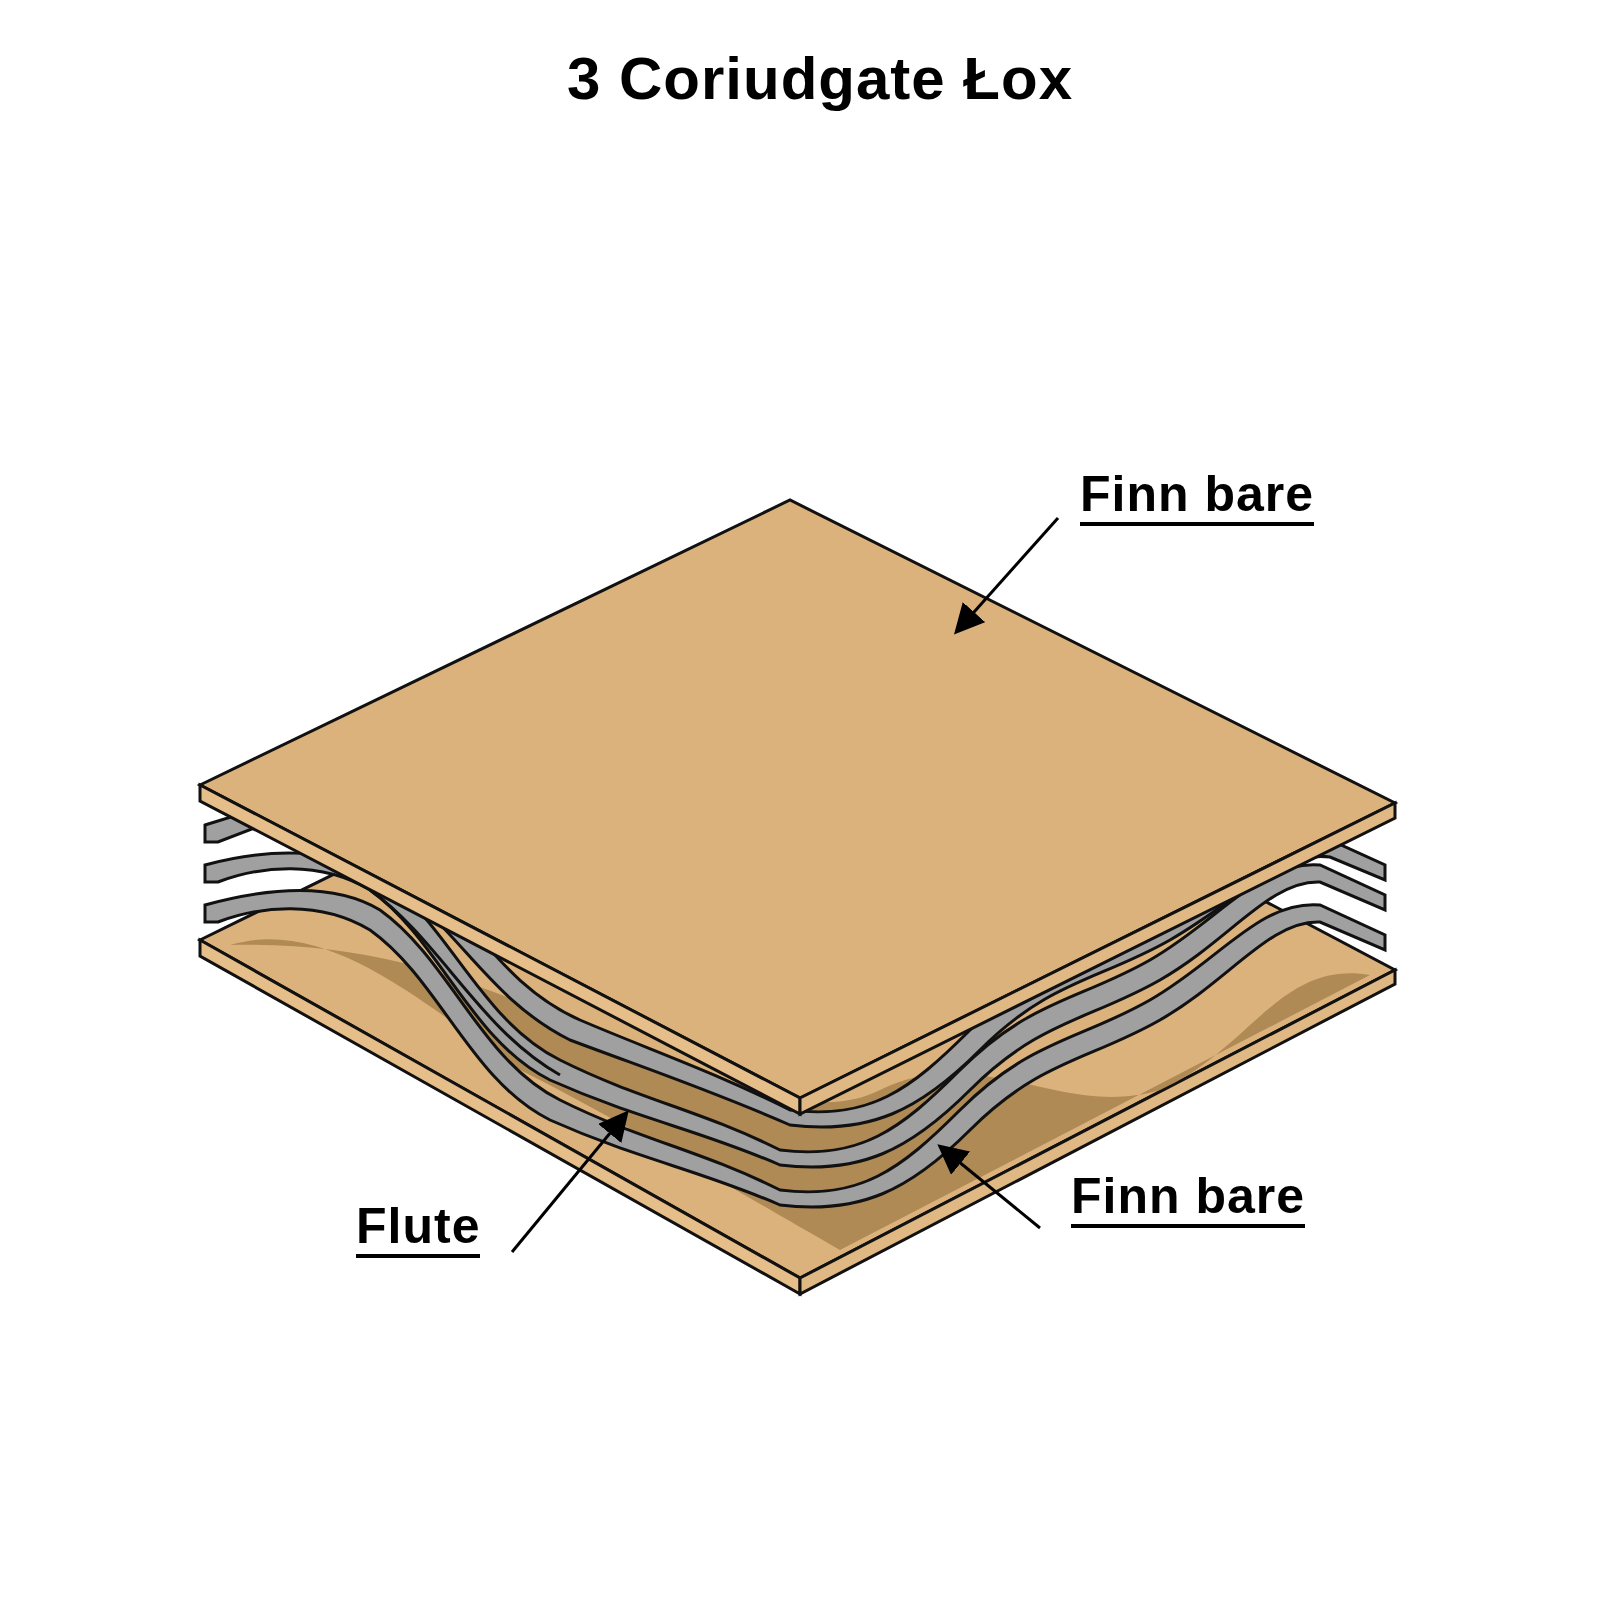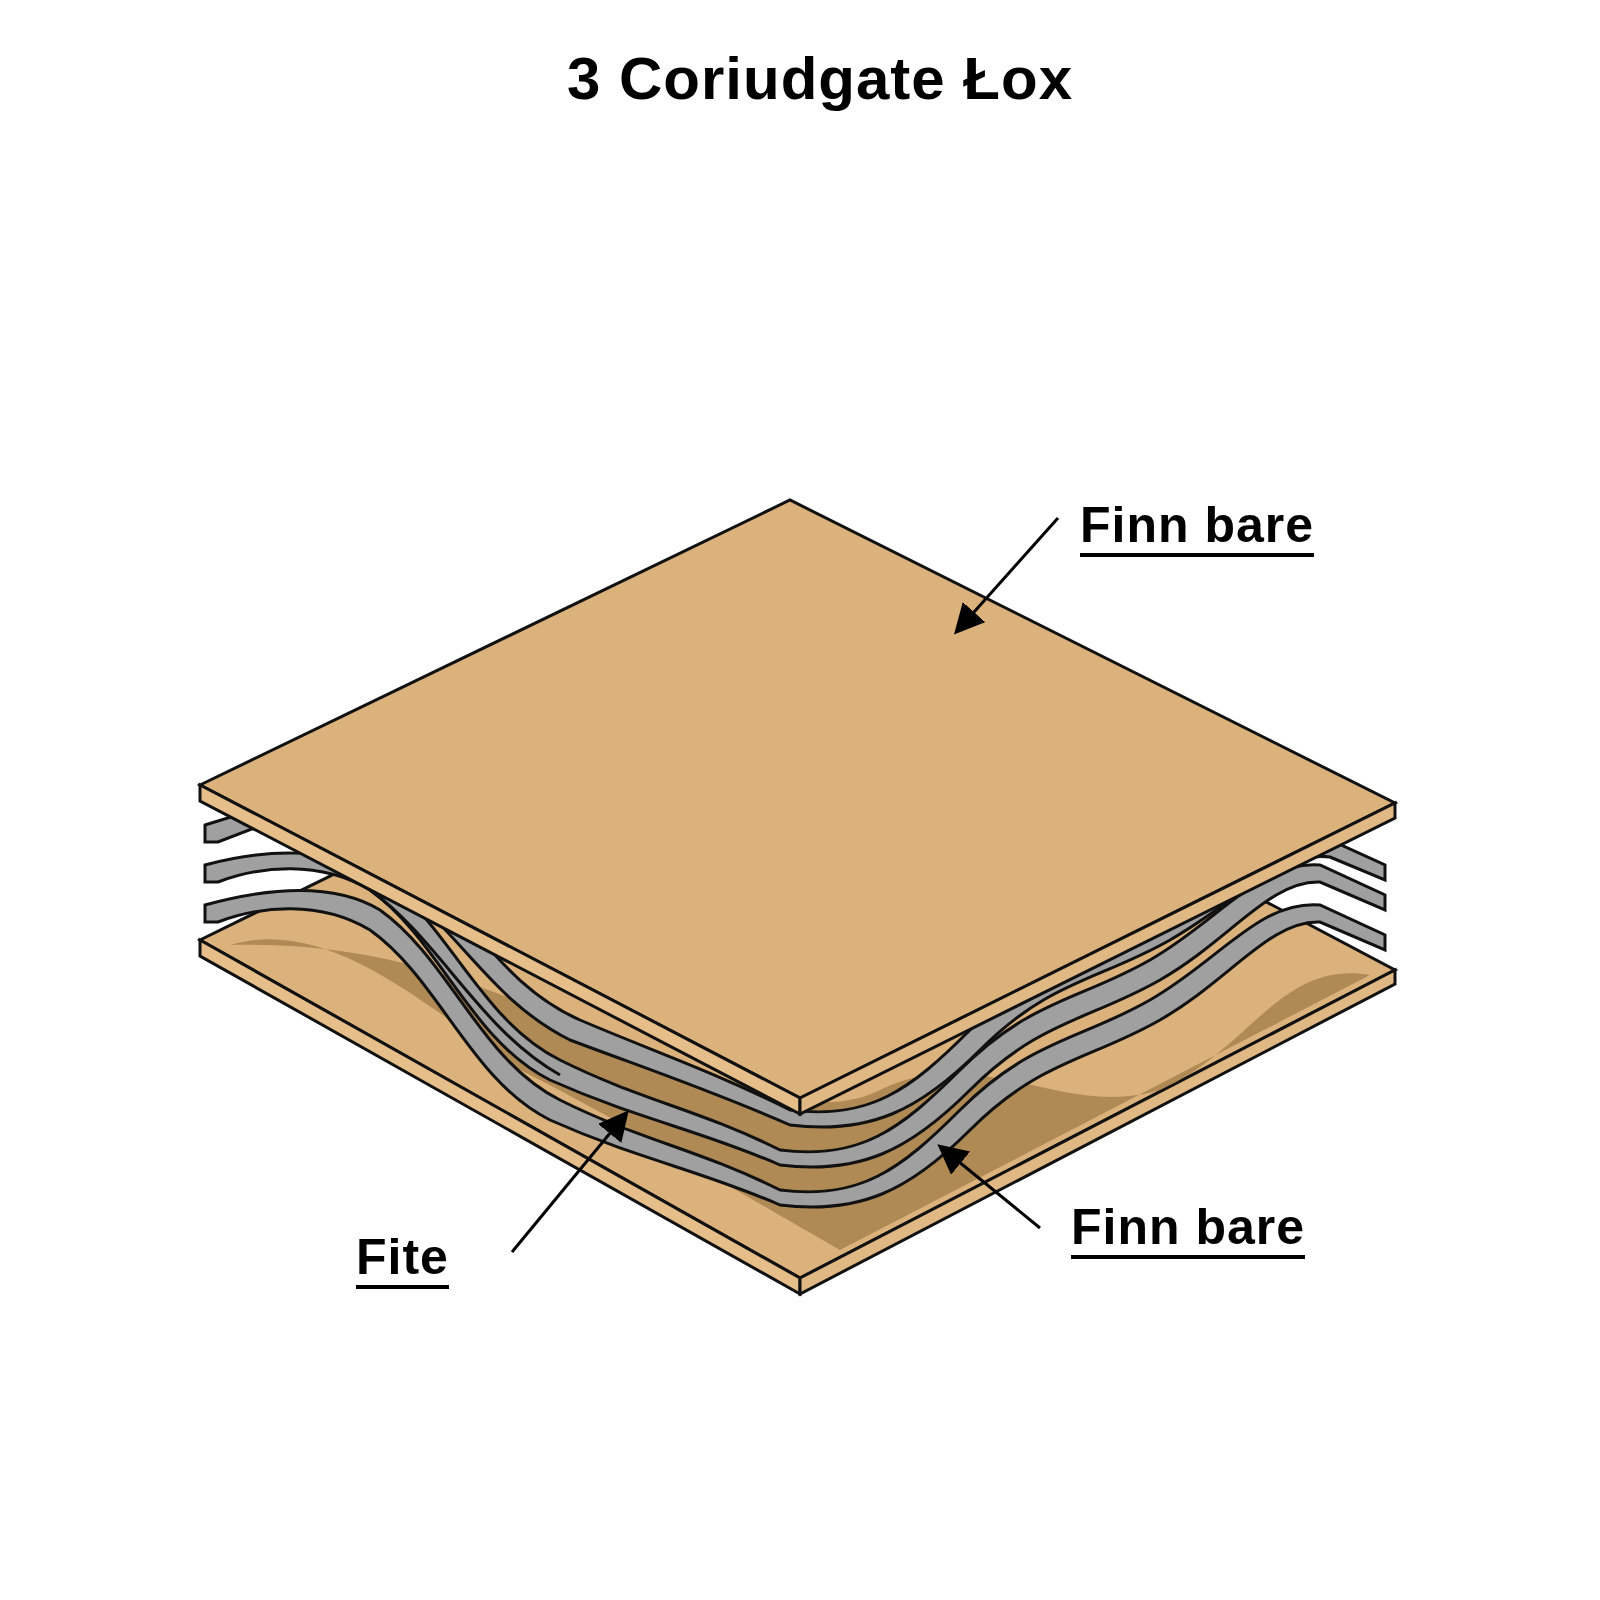--- a/index.html
+++ b/index.html
@@ -6,21 +6,21 @@
     body { width: 1600px; height: 1600px; position: relative; overflow: hidden; font-family: "Liberation Sans", sans-serif; }
     .title {
       position: absolute; left: 0; top: 44px; width: 1600px; text-align: center;
       font-family: "Liberation Sans", sans-serif; font-weight: bold; font-size: 60px; color: #000;
       letter-spacing: 1px; padding-left: 40px; box-sizing: border-box;
     }
     svg.diagram { position: absolute; left: 0; top: 0; }
     .label {
       position: absolute; font-family: "Liberation Sans", sans-serif; font-weight: bold;
       font-size: 50px; color: #000; border-bottom: 4px solid #000; line-height: 56px; padding-bottom: 0px;
-      white-space: nowrap; letter-spacing: 1px; margin-top: 31px;
+      white-space: nowrap; letter-spacing: 1px;
     }
   </style>
 </head>
 <body>
 
 <div class="title">3 Coriudgate Łox</div>
 
 <svg class="diagram" width="1600" height="1600" viewBox="0 0 1600 1600" xmlns="http://www.w3.org/2000/svg">
   <defs>
     <marker id="arrowhead" markerWidth="10" markerHeight="10" refX="8" refY="5" orient="auto" markerUnits="strokeWidth">
@@ -55,13 +55,13 @@
     <polygon points="800,1098 1395,803 1395,818 800,1114" fill="#E0B884" stroke="#111" stroke-width="3"></polygon>
   </g>
 
   <line x1="1058" y1="518" x2="958" y2="630" stroke="#000" stroke-width="3" marker-end="url(#arrowhead)"></line>
   <line x1="1040" y1="1228" x2="942" y2="1148" stroke="#000" stroke-width="3" marker-end="url(#arrowhead)"></line>
   <line x1="512" y1="1252" x2="625" y2="1115" stroke="#000" stroke-width="3" marker-end="url(#arrowhead)"></line>
 </svg>
 
 <div class="label" style="left:1080px; top:466px;">Finn bare</div>
 <div class="label" style="left:1071px; top:1168px;">Finn bare</div>
-<div class="label" style="left:356px; top:1198px;">Fite</div>
+<div class="label" style="left:356px; top:1198px;">Flute</div>
 
 </body></html>

